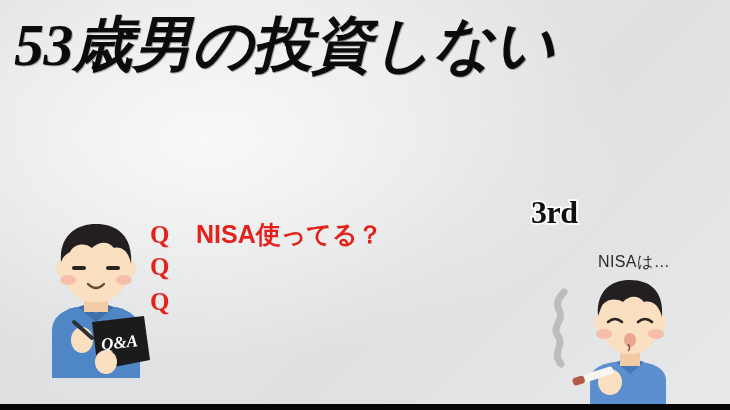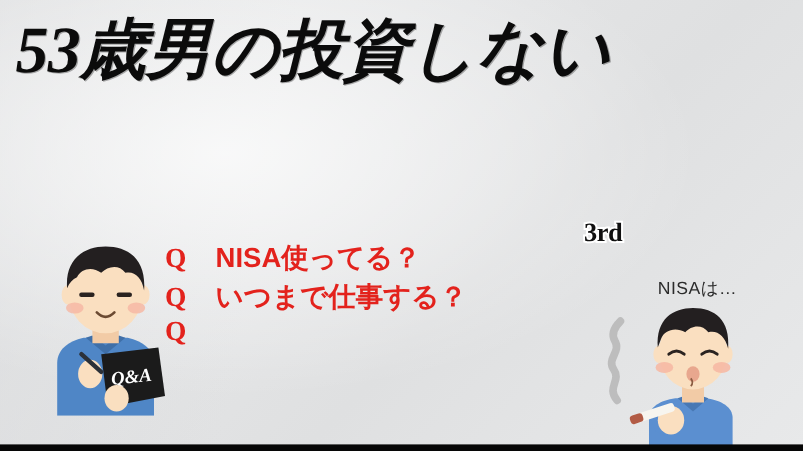--- a/index.html
+++ b/index.html
@@ -99,21 +99,21 @@
     color: #e3221c;
   }
 
   
   .badge-3rd {
     position: absolute;
     left: 531px;
     top: 196px;
     font-family: "Liberation Serif", "DejaVu Serif", serif;
     font-weight: bold;
-    font-size: 24px;
+    font-size: 32px;
     line-height: 32px;
     color: #101010;
     -webkit-text-stroke: 3.5px #ffffff;
     paint-order: stroke fill;
     letter-spacing: -0.5px;
   }
 
   
   .speech-nisa {
     position: absolute;
@@ -182,21 +182,20 @@
 
   <div class="q-list">
 
     <div class="q-row">
       <span class="q-marker">Q</span>
       <span class="q-text">NISA使ってる？</span>
     </div>
 
     <div class="q-row">
       <span class="q-marker">Q</span>
-      <span class="q-text">いつまで仕事する？</span>
     </div>
 
     <div class="q-row">
       <span class="q-marker">Q</span>
     </div>
 
   </div>
 
   <div class="badge-3rd">3rd</div>
 

